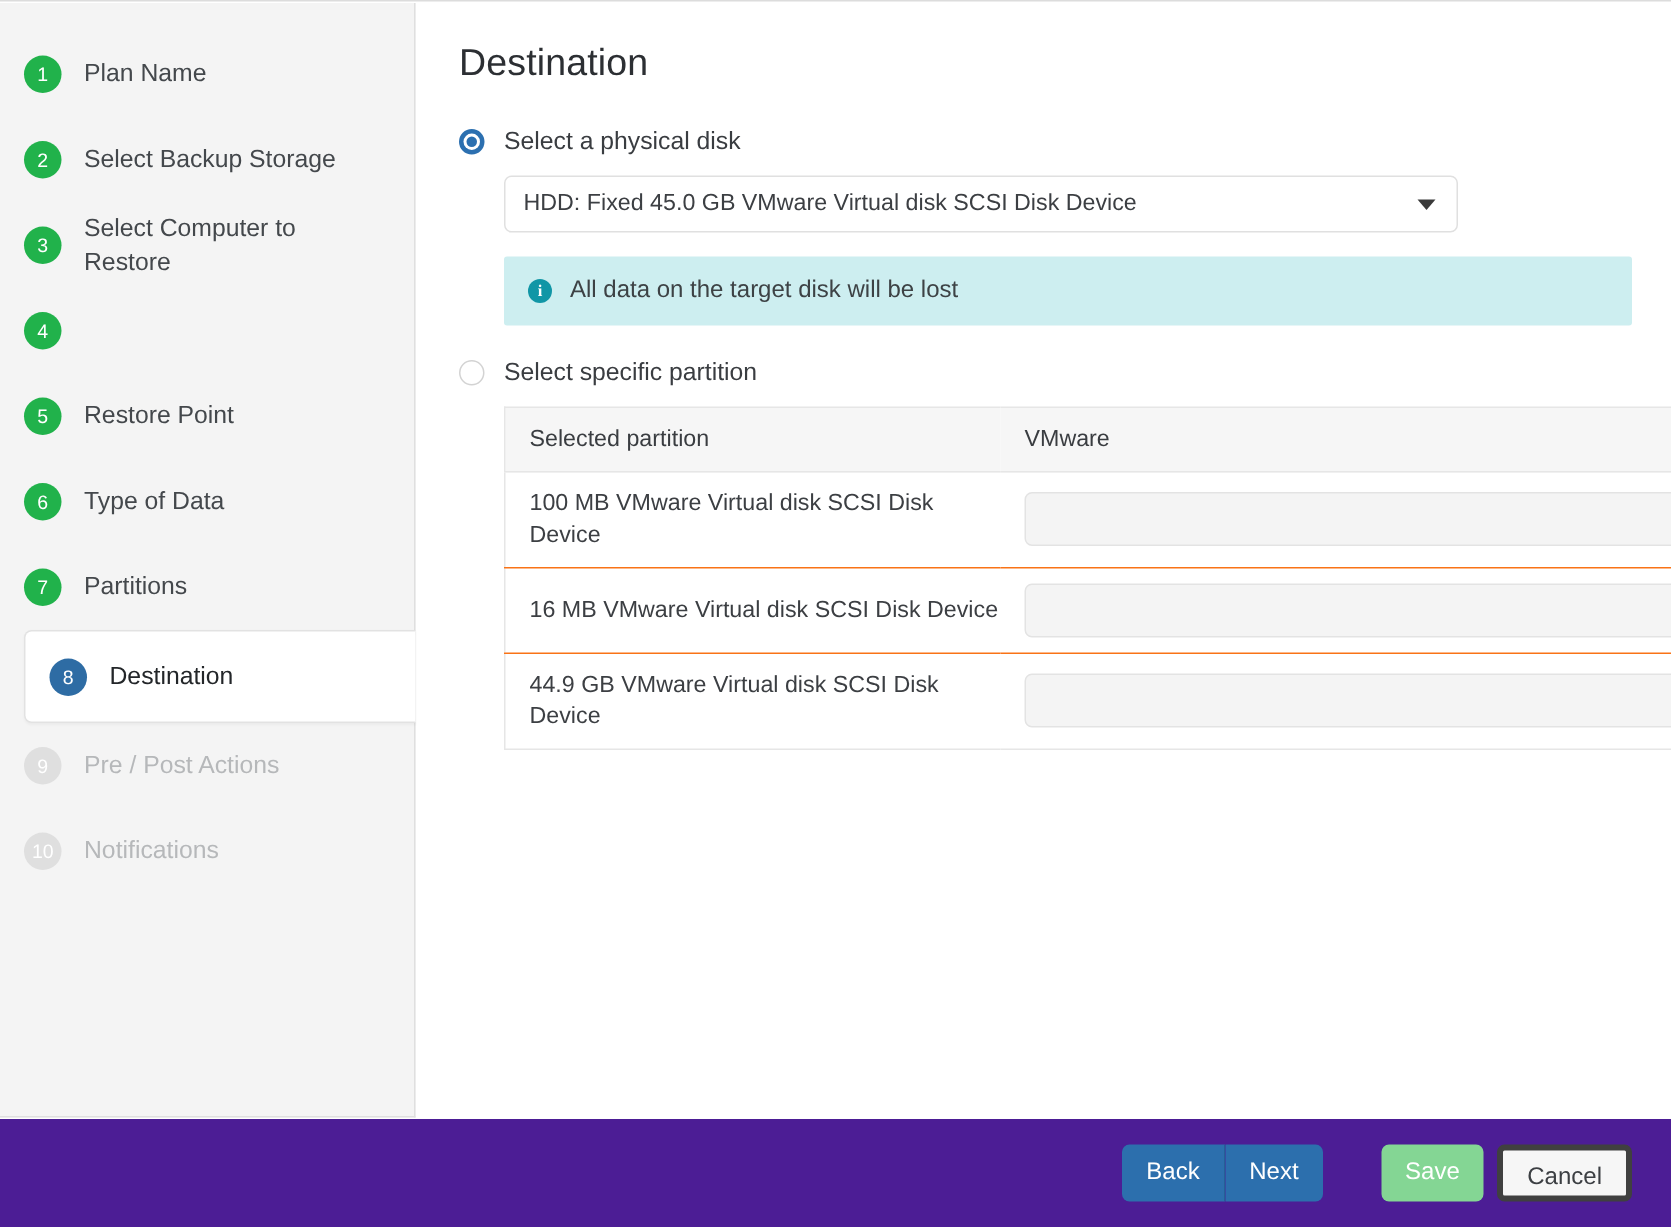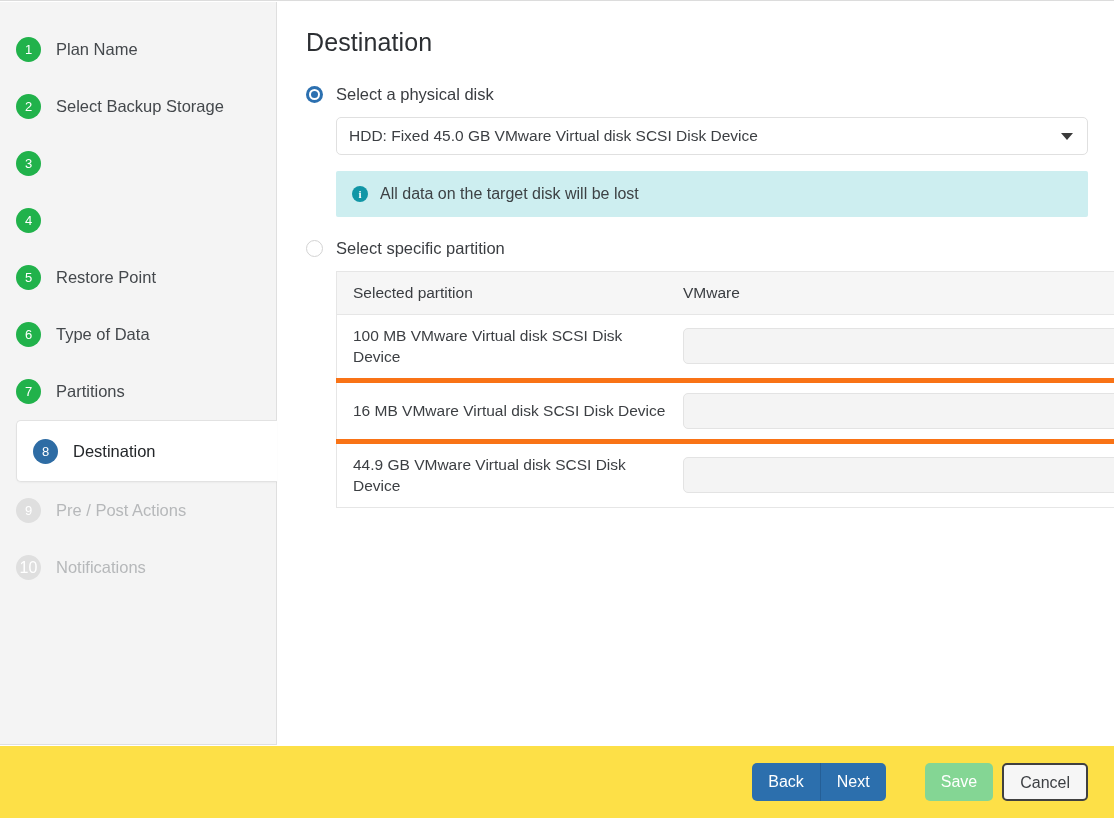--- a/index.html
+++ b/index.html
@@ -51,21 +51,21 @@
     border-radius: 50%;
     background: #1db954;
     background: #21b24b;
     color: #ffffff;
     font-size: 13px;
     line-height: 25px;
     text-align: center;
     margin-right: 15px;
     font-family: "Liberation Sans", sans-serif;
   }
-  .step-badge.ten { font-size: 16px; }
+  .step-badge.ten { font-size: 13px; }
   .step-label {
     font-size: 16.5px;
     color: #44484c;
     line-height: 1.38;
     max-width: 185px;
   }
   .step.active {
     background: #ffffff;
     border: 1px solid #e2e2e2;
     border-right: none;
@@ -150,21 +150,21 @@
     background: #ffffff;
   }
   .radio-label {
     font-size: 16.5px;
     color: #3a3d41;
   }
 
   .disk-select {
     position: relative;
     margin-left: 30px;
-    width: 752px;
+    width: 636px;
     height: 38px;
     box-sizing: border-box;
     border: 1px solid #e0e0e0;
     border-radius: 5px;
     background: #ffffff;
     display: flex;
     align-items: center;
     padding: 0 12px;
   }
   .disk-select .val {
@@ -238,21 +238,21 @@
     background: #f6f6f6;
     text-align: left;
     font-size: 15.5px;
     font-weight: normal;
     color: #3a3d41;
     padding: 12px 0 12px 16px;
     border-bottom: 1px solid #e6e6e6;
   }
   .part-table td {
     padding: 10px 0 10px 16px;
-    border-bottom: 5px solid #f97316;
+    border-bottom: 1px solid #f97316;
     vertical-align: middle;
     font-size: 15.5px;
     color: #3c3f43;
     line-height: 1.38;
   }
   .part-table tr:last-child td { border-bottom: none; }
   .col-part { width: 314px; }
   .vol-select {
     position: relative;
     height: 36px;
@@ -263,21 +263,21 @@
     margin-right: 14px;
   }
 
   
   #footer {
     position: absolute;
     left: 0;
     top: 745px;
     width: 1114px;
     height: 73px;
-    background: #fde047;
+    background: #4c1d95;
     box-sizing: border-box;
   }
   .btn-area {
     position: absolute;
     right: 26px;
     top: 17px;
     display: flex;
     align-items: center;
   }
   .btn-group { display: flex; }
@@ -304,21 +304,21 @@
   }
   .btn-save {
     background: #84d694;
     color: #ffffff;
     border-radius: 5px;
     margin-left: 39px;
   }
   .btn-cancel {
     background: #f6f6f6;
     color: #3c3f43;
-    border: 2px solid #404040;
+    border: 4px solid #404040;
     border-radius: 5px;
     margin-left: 9px;
     height: 38px;
     line-height: 36px;
   }
 </style>
 </head>
 <body>
 
 <div id="wizard">
@@ -327,20 +327,21 @@
     <div class="step">
       <span class="step-badge">1</span>
       <span class="step-label">Plan Name</span>
     </div>
     <div class="step">
       <span class="step-badge">2</span>
       <span class="step-label">Select Backup Storage</span>
     </div>
     <div class="step">
       <span class="step-badge">3</span>
+      <span class="step-label">Select Computer to Restore</span>
     </div>
     <div class="step">
       <span class="step-badge">4</span>
     </div>
     <div class="step">
       <span class="step-badge">5</span>
       <span class="step-label">Restore Point</span>
     </div>
     <div class="step">
       <span class="step-badge">6</span>

